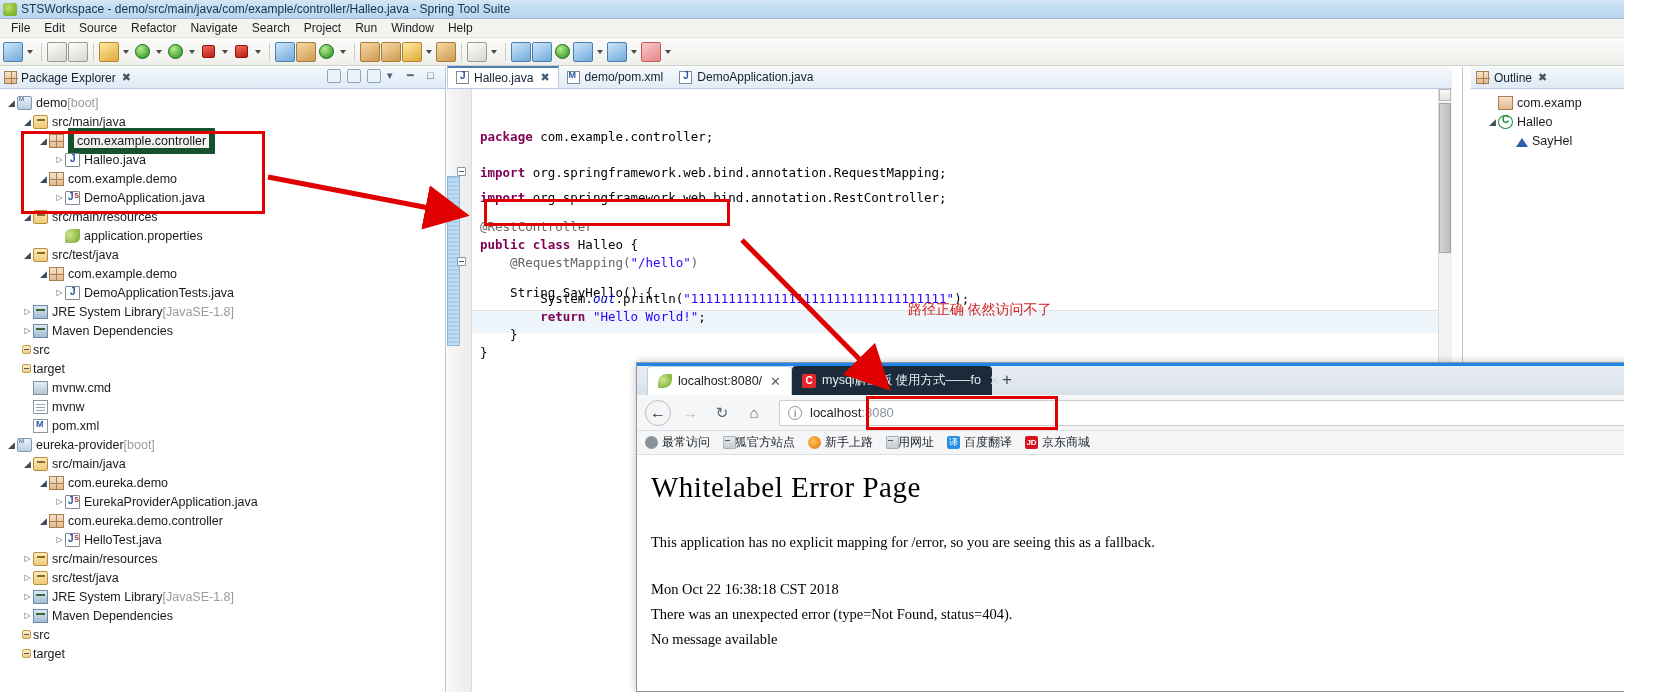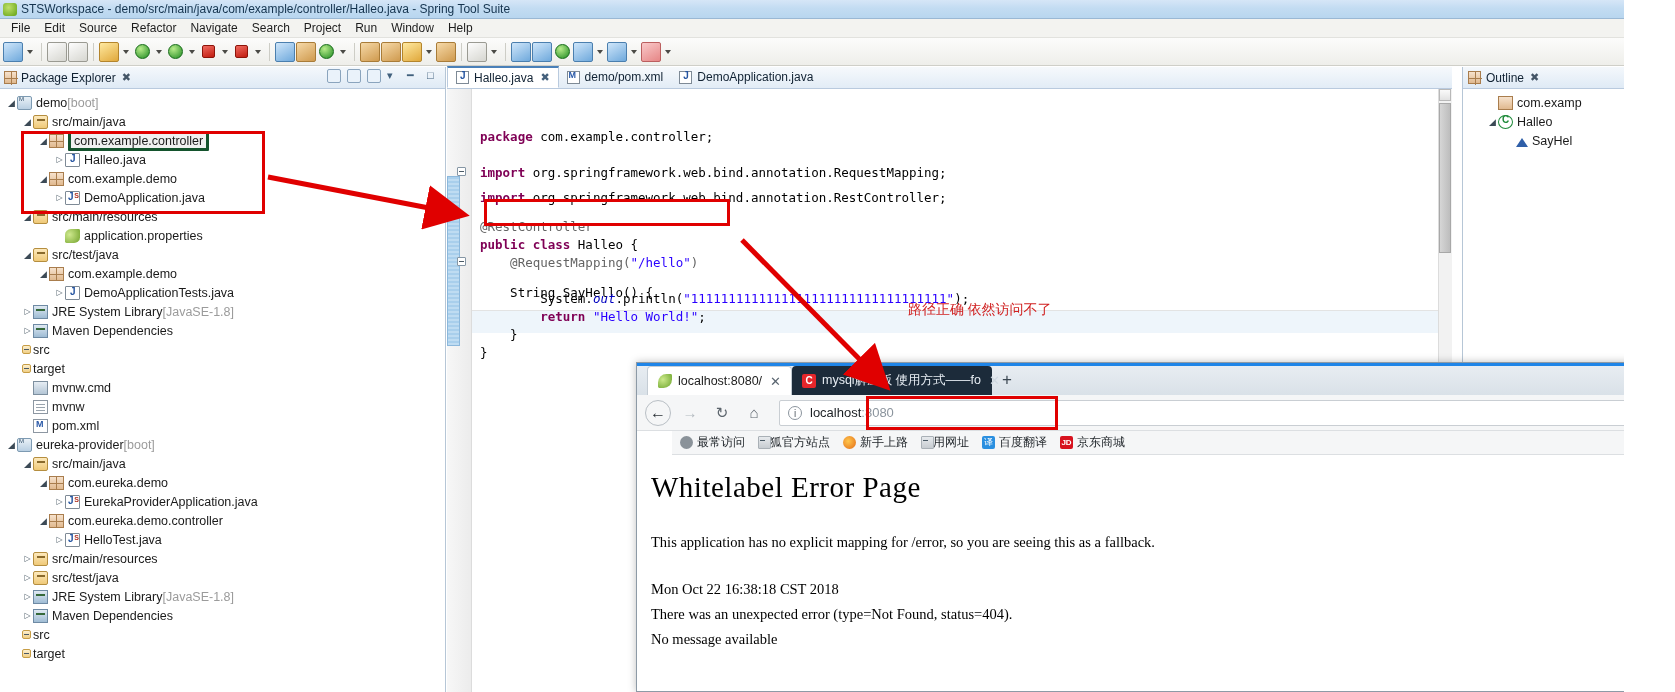--- a/index.html
+++ b/index.html
@@ -77,21 +77,21 @@
   .ico.lib { background:linear-gradient(180deg,#dfe9f2,#9fbcd4); border:1px solid #6e8aa4;}
   .ico.lib::after{content:"";position:absolute;left:2px;top:3px;width:9px;height:2px;background:#35693a;}
   .ico.fold { background:linear-gradient(180deg,#fdf0cf,#f0cf86); border:1px solid #c79d45; border-radius:2px 2px 2px 2px;}
   .ico.file { background:#fff; border:1px solid #8d97a2;}
   .ico.file::after{content:"";position:absolute;left:2px;top:3px;width:9px;height:1px;
                    box-shadow:0 3px 0 #9aa4ae,0 6px 0 #9aa4ae; background:#9aa4ae;}
   .ico.cmd { background:linear-gradient(180deg,#e6edf4,#b4c6d6); border:1px solid #7d8f9f;}
   .ico.pom { background:#fff; border:1px solid #8d97a2;}
   .ico.pom::after{content:"M";position:absolute;left:2px;top:-1px;font-size:9px;color:#2858a8;font-weight:bold;}
   .dim { color:#9b9b9b; }
-  .sel-lite { background:#f0f0f0; border:3px solid #14532d; padding:0 3px; border-radius:1px;}
+  .sel-lite { background:#f0f0f0; border:6px solid #14532d; padding:0 3px; border-radius:1px;}
 
   
   .editor { position:absolute; left:447px; top:67px; width:1005px; height:625px; background:#fff;}
   .tabbar { height:22px; background:linear-gradient(180deg,#f6f9fc,#e2ecf6);
             border-bottom:1px solid #b9cade; display:flex; align-items:flex-end; }
   .etab { height:22px; display:flex; align-items:center; padding:0 8px; font-size:12px;
           color:#123; white-space:nowrap; }
   .etab.active { background:#fff; border:1px solid #b9cade; border-bottom:1px solid #fff;
                  border-top:2px solid #4a80b8; }
   .etab .ti { width:13px;height:13px;margin-right:5px; background:#fff; border:1px solid #7e8a96; position:relative;}
@@ -121,21 +121,21 @@
              background:#f2f2f2; border-left:1px solid #dcdcdc;}
   .vthumb { position:absolute; right:1px; top:2px; width:12px; height:150px;
             background:linear-gradient(90deg,#d6d6d6,#bdbdbd); border:1px solid #a8a8a8;}
   .vup, .vdn { position:absolute; right:1px; width:12px;height:12px;
                background:linear-gradient(180deg,#fafafa,#e2e2e2); border:1px solid #b8b8b8;}
 
   
   .outline { position:absolute; left:1462px; top:67px; width:213px; height:625px;
              background:#fff; border-left:1px solid #b6c6d6;}
   .out-head { height:22px; background:linear-gradient(180deg,#f4f8fc,#dfeaf5);
-              border-bottom:1px solid #b9cade; display:flex; align-items:center; padding-left:5px;}
+              border-bottom:1px solid #b9cade; display:flex; align-items:center; padding-left:5px;margin-left:8px;}
   .out-head .ot { font-size:12px; color:#123; margin-left:5px;}
   .ico.pkgo { background:linear-gradient(180deg,#f6e2cd,#e0b98f); border:1px solid #a97d4d;}
   .ico.cls { border-radius:50%; border:1.5px solid #1f8a3a; background:#fff;}
   .ico.cls::after{content:"C";position:absolute;left:3px;top:-2px;font-size:10px;color:#1f8a3a;font-weight:bold;}
   .ico.mth { width:0;height:0;border-left:6px solid transparent;border-right:6px solid transparent;
              border-bottom:9px solid #2f5fa8; background:none; border-radius:0; margin-top:3px;}
 
   
   .browser { position:absolute; left:636px; top:362px; width:1039px; height:330px;
              background:#fff; border:1px solid #8d9aa6; box-shadow:0 0 8px rgba(0,0,0,.25);}
@@ -161,21 +161,21 @@
             font-size:15px; color:#5d656d; border-radius:50%;}
   .navbtn.back { border:1px solid #b9bfc5; color:#2c3339; font-size:16px;}
   .navbtn.fwd { color:#b3b9bf; }
   .urlbar { flex:1; height:26px; background:#fff; border:1px solid #c9ced3; border-radius:2px;
             display:flex; align-items:center; padding:0 8px; font-size:13px; margin-left:6px;}
   .urlbar .info { width:14px;height:14px;border:1px solid #8b949d;border-radius:50%;
                   color:#5c646c;font-size:10px;text-align:center;line-height:13px;margin-right:8px;}
   .url-host { color:#1b1f23; } .url-port { color:#8b949d; }
 
   .bmarks { height:24px; background:#f5f6f7; border-bottom:1px solid #dcdfe2;
-            display:flex; align-items:center; padding-left:8px; gap:13px; font-size:12px; color:#23282d;margin-left:35px;}
+            display:flex; align-items:center; padding-left:8px; gap:13px; font-size:12px; color:#23282d;}
   .bm { display:flex; align-items:center; gap:4px; white-space:nowrap;}
   .bmi { width:13px;height:13px; flex:0 0 auto;}
   .bmi.gear { background:#8a9299; border-radius:50%;}
   .bmi.fold { background:linear-gradient(180deg,#e7eaed,#c7ccd1); border:1px solid #a9b0b6; border-radius:1px;}
   .bmi.fox { background:radial-gradient(circle at 40% 40%,#ffc64d,#e36a16); border-radius:50%;}
   .bmi.tr { background:#2a8fe0; color:#fff; font-size:9px; text-align:center; line-height:13px; border-radius:2px;}
   .bmi.jd { background:#d7121e; color:#fff; font-size:8px; font-weight:bold; text-align:center; line-height:13px; border-radius:2px;}
 
   .page { position:absolute; left:0; top:92px; width:1037px; height:236px; background:#fff;
           padding:16px 0 0 14px; font-family:"Liberation Serif", serif;}

